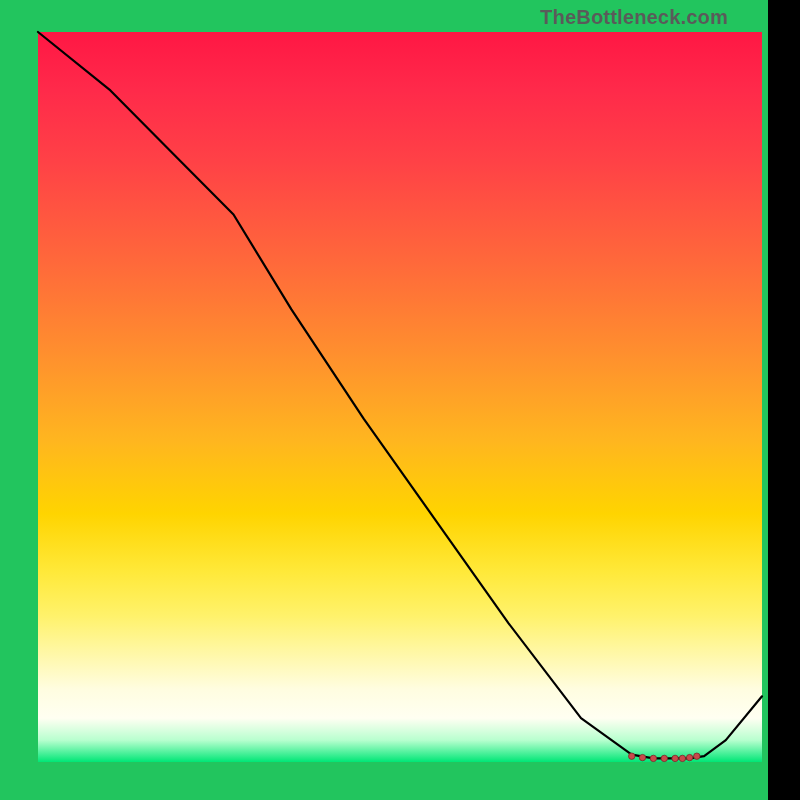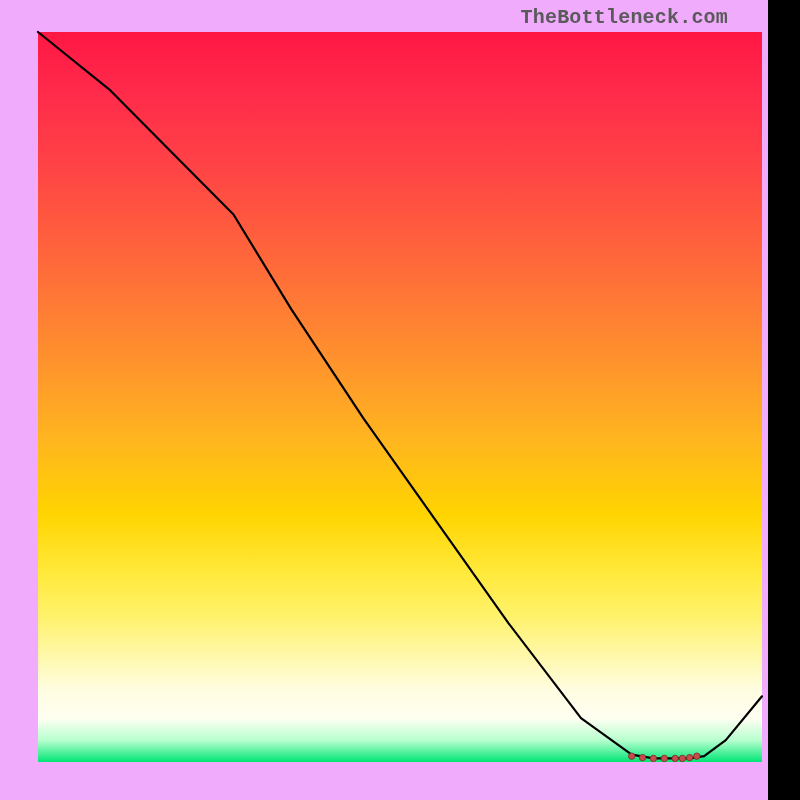--- a/index.html
+++ b/index.html
@@ -8,22 +8,21 @@
     width: 800px;
     height: 800px;
     background: #000;
     overflow: hidden;
     font-family: Arial, Helvetica, sans-serif;
   }
   .frame {
     position: relative;
     width: 768px;
     height: 800px;
-    background: #f0abfc;
-    font-family: Liberation Mono, monospace;
+    background: #22c55e;
   }
   .plot-area {
     position: absolute;
     left: 38px;
     top: 32px;
     width: 724px;
     height: 730px;
     
     background: linear-gradient(
       to bottom,

